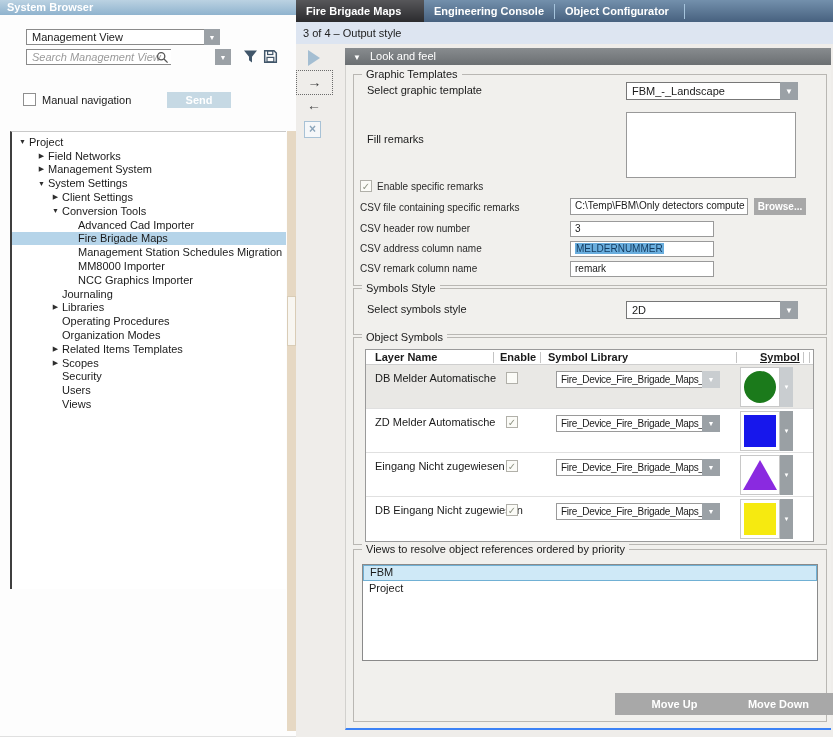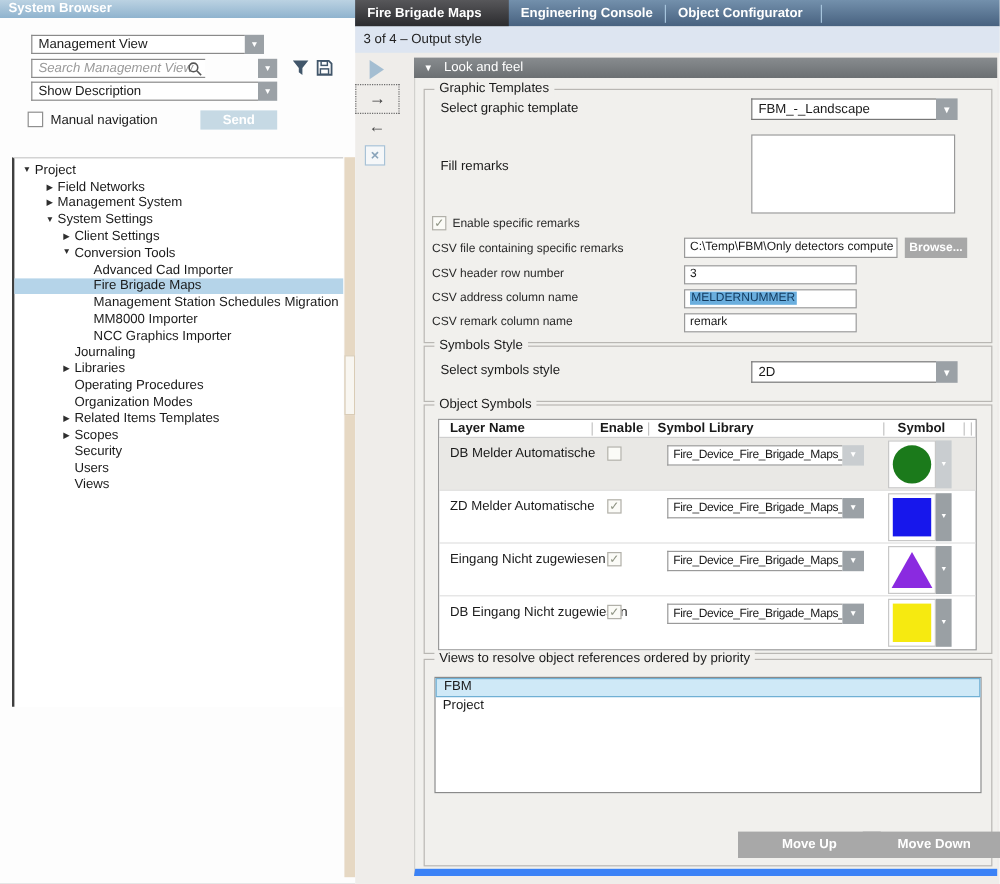--- a/index.html
+++ b/index.html
@@ -59,21 +59,21 @@
   .nav-close-box { position:absolute; left:8px; top:121px; width:17px; height:17px;
     border:1px solid #a8c2d6; background:#f5f7f9; text-align:center; line-height:15px;
     color:#8aa4ba; font-weight:bold; font-size:12px; }
 
   
   #mainp { position:absolute; left:49px; top:48px; width:486px; height:684px; }
   .lookbar { height:17px; background:linear-gradient(#888c8f,#6b6f72); color:#fff;
     line-height:17px; padding-left:8px; }
   .lookbar .tri { font-size:8px; margin-right:9px; }
   .panelbody { position:absolute; left:0; top:17px; width:100%; height:665px;
-    background:#f1f0ed; border-left:1px solid #d2d1ce; border-bottom:6px solid #3b82f6; }
+    background:#f1f0ed; border-left:1px solid #d2d1ce; border-bottom:2px solid #3b82f6; }
 
   .grp { position:absolute; border:1px solid #b9b7b3; }
   .grp .legend { position:absolute; top:-8px; left:8px; background:#f1f0ed; padding:0 4px;
     line-height:14px; white-space:nowrap; }
   #fs1 { left:7px; top:9px; width:474px; height:212px; }
   #fs2 { left:7px; top:223px; width:474px; height:47px; }
   #fs3 { left:7px; top:272px; width:474px; height:208px; }
   #fs4 { left:7px; top:484px; width:474px; height:173px; }
 
   .flabel { position:absolute; white-space:nowrap; }
@@ -153,24 +153,20 @@
       </svg>
   </div>
   <div class="toolicon" style="left:263px; top:49px;">
     <svg width="15" height="15" viewBox="0 0 15 15">
       <path d="M1.7 1.7h9.3l2.3 2.3v9.3H1.7z" fill="none" stroke="#41566a" stroke-width="1.5"></path>
       <rect x="4" y="8.4" width="6.8" height="4.5" fill="none" stroke="#41566a" stroke-width="1.2"></rect>
       <rect x="4.6" y="1.9" width="5.2" height="3.6" fill="none" stroke="#41566a" stroke-width="1.2"></rect>
     </svg>
   </div>
 
-  <div class="combo" style="left:26px; top:68px; width:205px;">
-    <div class="cval">Show Description</div>
-    <div class="abtn">▼</div>
-  </div>
 
   <div class="cbox" style="left:23px; top:93px;"></div>
   <div class="mlabel" style="left:42px; top:94px;">Manual navigation</div>
   <div class="send-btn">Send</div>
 
   <div id="treebox">
     <div class="titem lv0">
         <span class="arrow">▼</span>
         <span>Project</span>
       </div>
@@ -315,21 +311,21 @@
       <div class="grp" id="fs3">
         <span class="legend">Object Symbols</span>
         <div class="symtable">
           <div class="thead">
             <span class="hc" style="left:9px;">Layer Name</span>
             <span class="vsep" style="left:127px;"></span>
             <span class="hc" style="left:134px;">Enable</span>
             <span class="vsep" style="left:174px;"></span>
             <span class="hc" style="left:182px;">Symbol Library</span>
             <span class="vsep" style="left:370px;"></span>
-            <span class="hc" style="left:382px;">Symbol</span>
+            <span class="hc" style="left:394px;text-decoration:underline;">Symbol</span>
             <span class="vsep" style="left:437px;"></span>
             <span class="vsep" style="left:443px;"></span>
           </div>
 
           <div class="trow dis">
             <span class="layer">DB Melder Automatische</span>
             <span class="cb"></span>
             <div class="libcombo">
               <div class="cval">Fire_Device_Fire_Brigade_Maps_HQ_1</div>
               <div class="abtn">▼</div>

